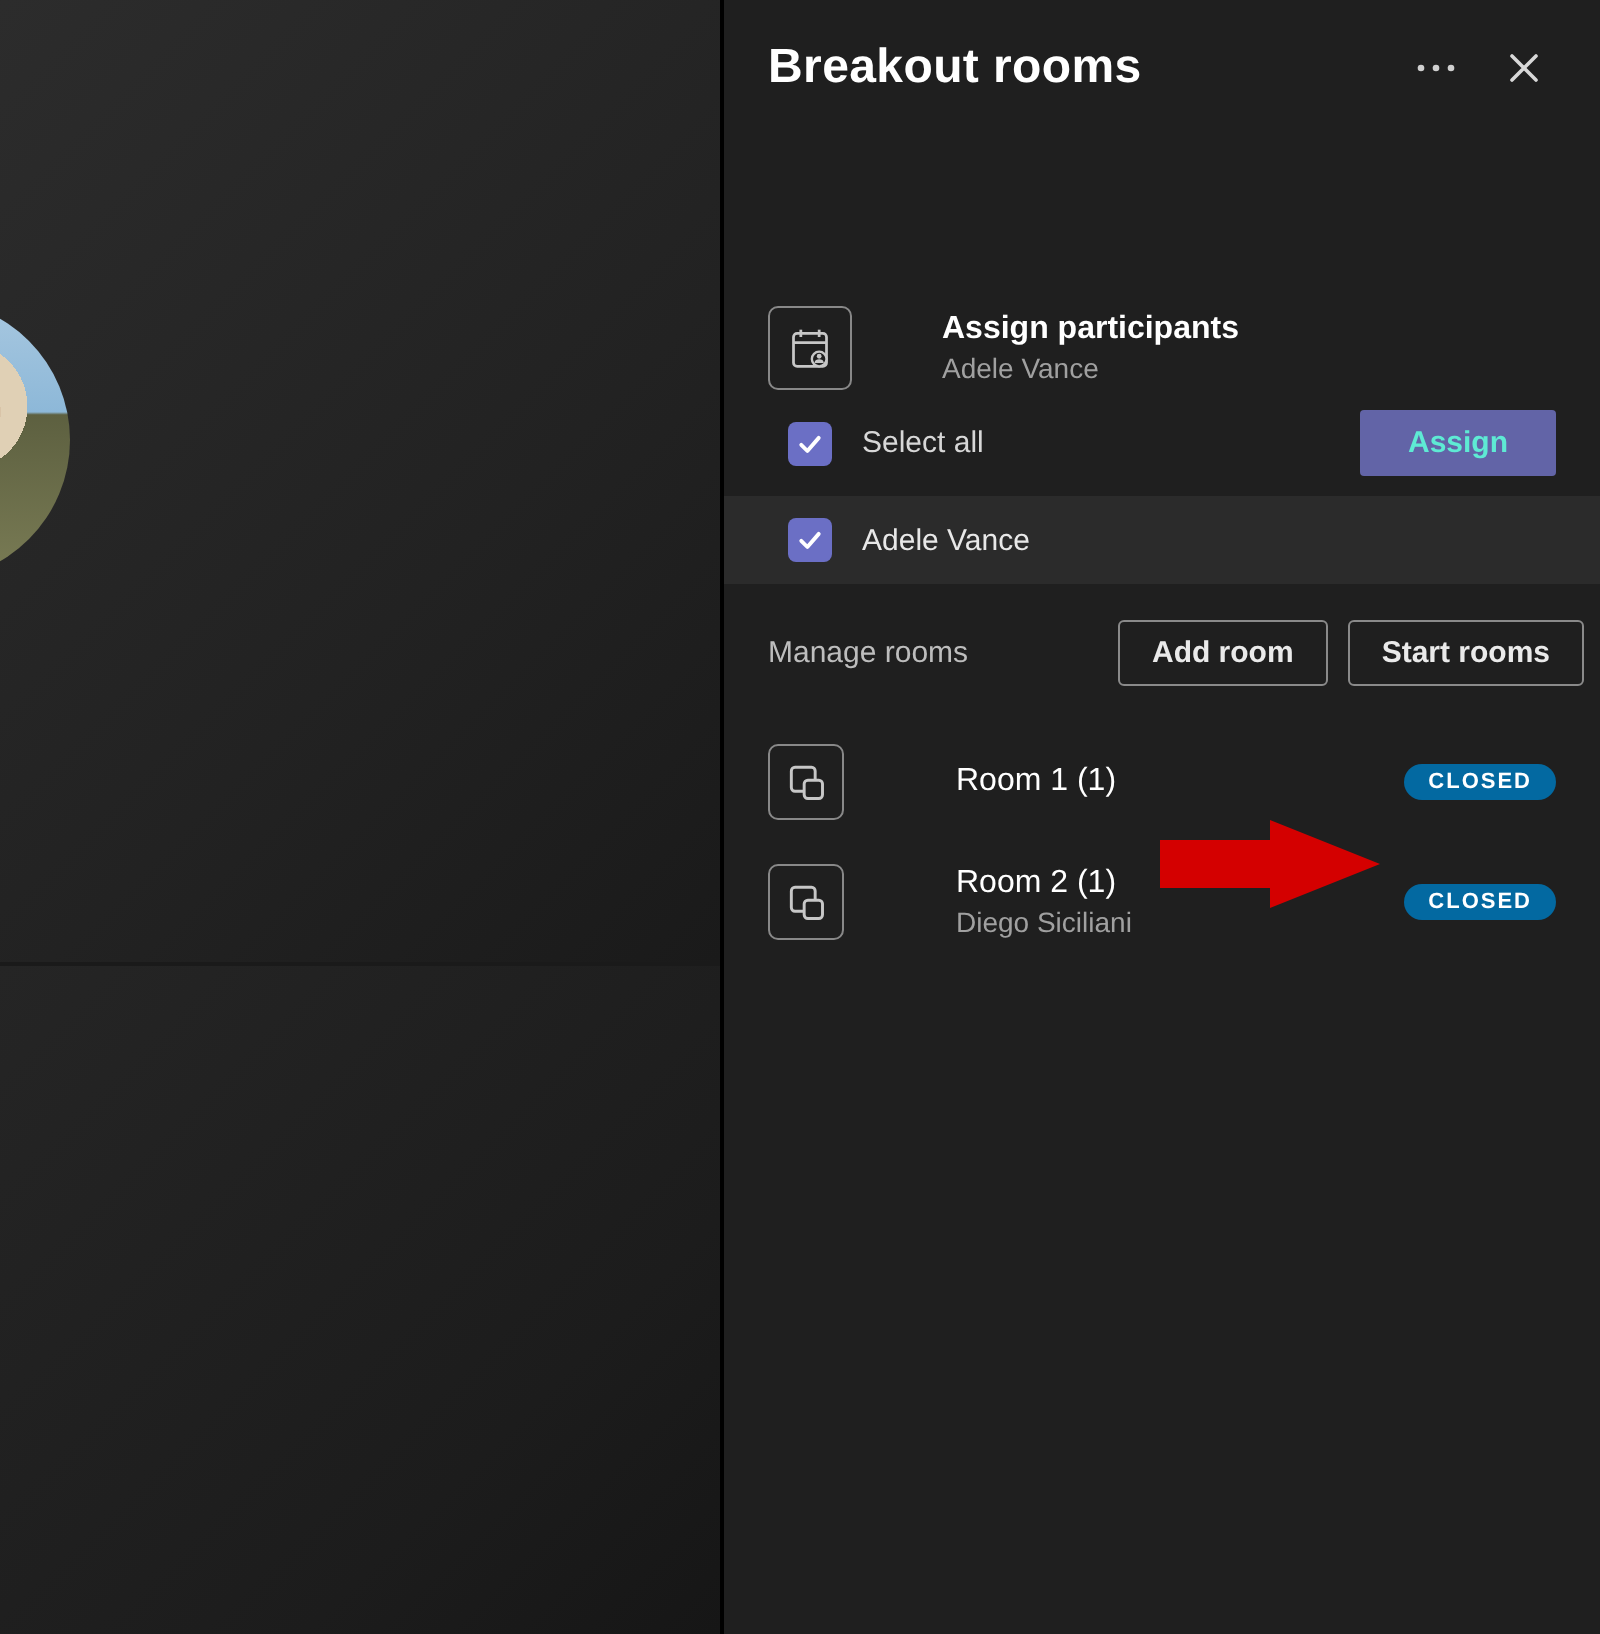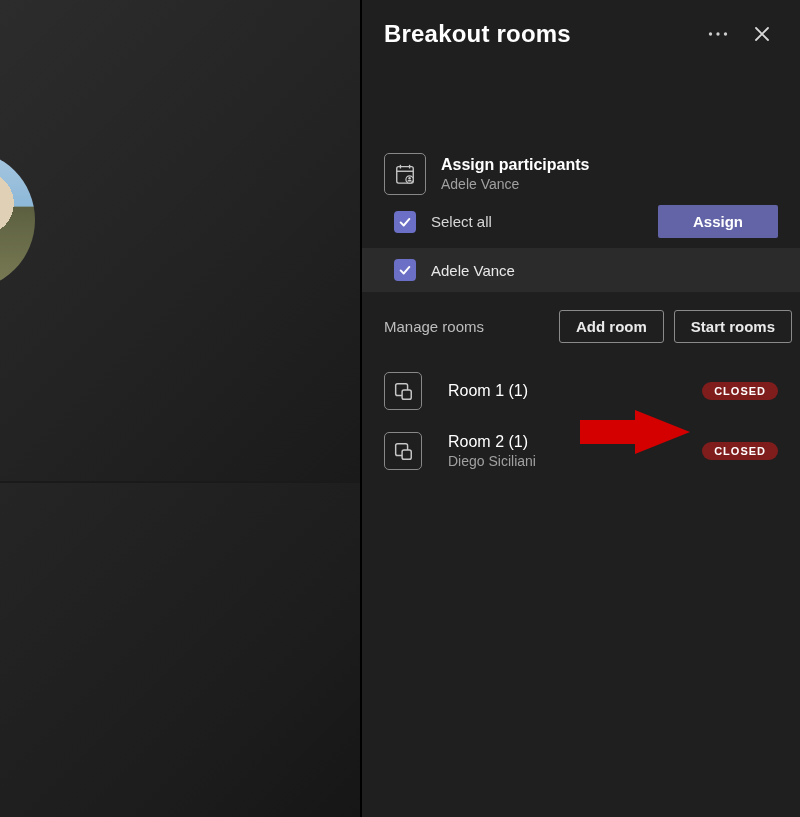--- a/index.html
+++ b/index.html
@@ -92,20 +92,21 @@
       display: flex;
       align-items: center;
       justify-content: center;
       position: relative;
     }
     .text-col {
       display: flex;
       flex-direction: column;
       gap: 2px;
       flex: 1;
+      margin-left: 30px;
     }
     .assign-title {
       font-size: 16px;
       font-weight: 700;
       color: #fff;
     }
     .assign-sub {
       font-size: 14px;
       color: #a0a0a0;
     }
@@ -127,24 +128,24 @@
     }
     .check-box svg { width: 14px; height: 14px; }
     .select-label {
       font-size: 15px;
       color: #d7d7d7;
       flex: 1;
     }
     .assign-btn {
       background: #6264a7;
       border: none;
-      color: #ffffff;
+      color: #5eead4;
       font-size: 15px;
       font-weight: 600;
-      padding: 8px 35px;
+      padding: 8px 24px;
       cursor: pointer;
       border-radius: 2px;
     }
     .participant-row {
       display: flex;
       align-items: center;
       padding: 11px 22px 11px 22px;
       gap: 15px;
       background: #2b2b2b;
     }
@@ -190,21 +191,21 @@
     .room-title {
       font-size: 16px;
       font-weight: 400;
       color: #fff;
     }
     .room-sub {
       font-size: 14px;
       color: #a0a0a0;
     }
     .status-badge {
-      background: #7f1d1d;
+      background: #0369a1;
       color: #fff;
       font-size: 11px;
       font-weight: 700;
       letter-spacing: 1px;
       padding: 3px 12px;
       border-radius: 12px;
     }
     
     .arrow {
       position: absolute;

